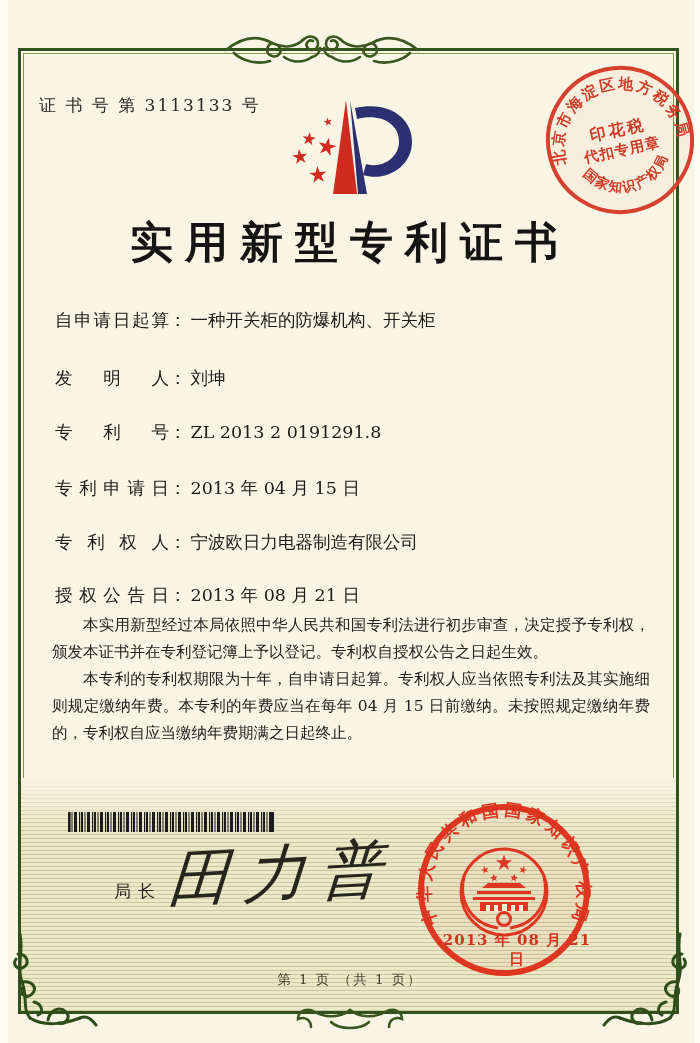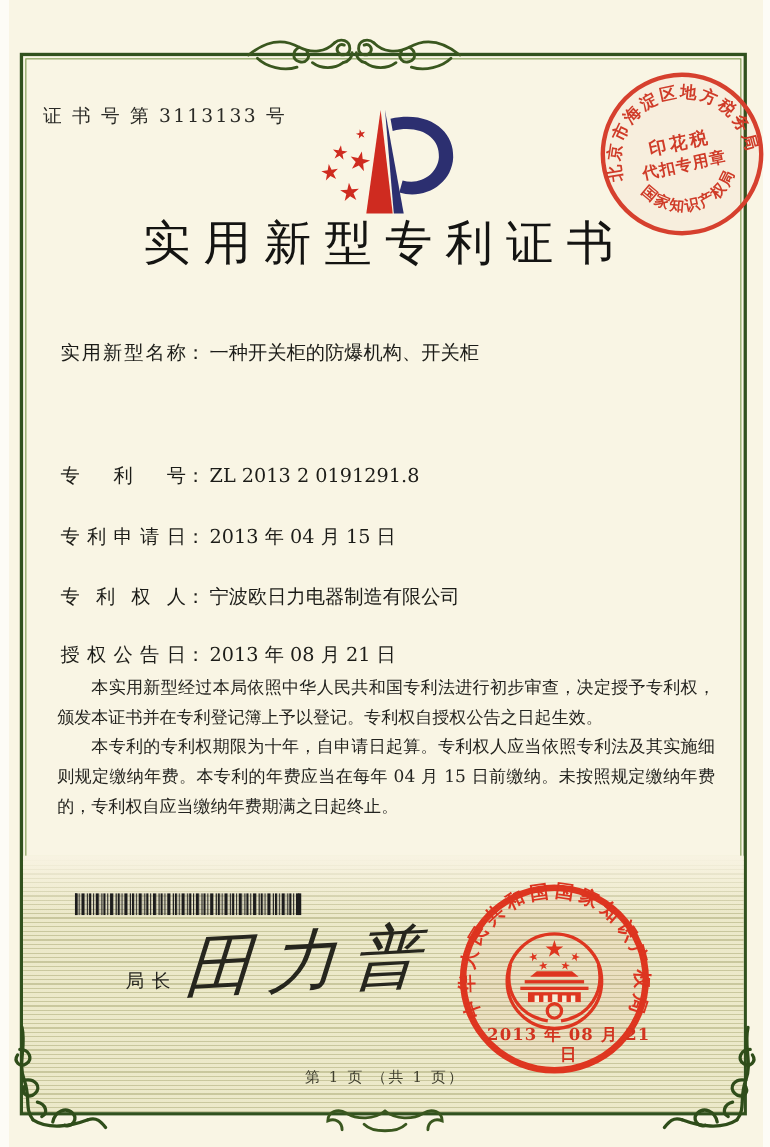--- a/index.html
+++ b/index.html
@@ -17,22 +17,22 @@
   .frame{position:absolute;left:18px;top:48px;width:661px;height:966px;
     border:3px solid #31511e;box-sizing:border-box;}
   .frame::after{content:"";position:absolute;inset:2px;border:1px solid #7d9a4e;}
   
   .wavezone{position:absolute;left:21px;top:778px;width:655px;height:233px;
     background:
       linear-gradient(to bottom, rgba(248,243,226,1) 0%, rgba(248,243,226,0) 22%),
       repeating-linear-gradient(to bottom, rgba(146,146,88,.38) 0 1px, rgba(240,237,210,.15) 1px 4px),
       #ebe8c8;}
   .certno{position:absolute;left:39px;top:94px;font-size:17px;color:#2a2a26;letter-spacing:2px;}
-  .title{position:absolute;left:0;right:0;top:192px;text-align:center;
-    font-size:43px;font-weight:normal;color:#141412;letter-spacing:12px;}
+  .title{position:absolute;left:0;right:0;top:214px;text-align:center;
+    font-size:43px;font-weight:bold;color:#141412;letter-spacing:12px;}
   .logo{position:absolute;left:279px;top:94px;}
   
   .frow{position:absolute;left:55px;font-size:17.5px;color:#1c1c18;white-space:nowrap;}
   .f-label{display:inline-block;width:114px;text-align:justify;text-align-last:justify;vertical-align:bottom;}
   .f-colon{margin-right:4px;}
   .paras{position:absolute;left:52px;top:612px;width:598px;font-size:15.5px;
     line-height:27px;color:#23231f;text-align:justify;}
   .paras p{margin:0;text-indent:2em;}
   .barcode{position:absolute;left:68px;top:812px;}
   .sig-role{position:absolute;left:114px;top:880px;font-size:17px;letter-spacing:7px;color:#23231d;text-align:center;}
@@ -128,21 +128,24 @@
       <textPath href="#taxTop" startOffset="50%" text-anchor="middle">北京市海淀区地方税务局</textPath>
     </text>
     <text x="79" y="74" font-size="16" fill="#cf3b28" font-weight="bold" text-anchor="middle" letter-spacing="3">印花税</text>
     <text x="79" y="94" font-size="14.5" fill="#cf3b28" font-weight="bold" text-anchor="middle" letter-spacing="1">代扣专用章</text>
     <text font-size="13.5" fill="#cf3b28" letter-spacing="1.5" font-weight="bold">
       <textPath href="#taxBot" startOffset="50%" text-anchor="middle">国家知识产权局</textPath>
     </text>
   </svg>
 
   <div class="frow" style="top:308px">
-    <span class="f-label">实用新型名称</span><span class="f-colon">：</span><span>一种开关柜的防爆机构、开关柜</span>
+    <span class="f-label">自申请日起算</span><span class="f-colon">：</span><span>一种开关柜的防爆机构、开关柜</span>
+  </div>
+  <div class="frow" style="top:366px">
+    <span class="f-label">发明人</span><span class="f-colon">：</span><span>刘坤</span>
   </div>
   <div class="frow" style="top:420px">
     <span class="f-label">专利号</span><span class="f-colon">：</span><span>ZL 2013 2 0191291.8</span>
   </div>
   <div class="frow" style="top:476px">
     <span class="f-label">专利申请日</span><span class="f-colon">：</span><span>2013 年 04 月 15 日</span>
   </div>
   <div class="frow" style="top:530px">
     <span class="f-label">专利权人</span><span class="f-colon">：</span><span>宁波欧日力电器制造有限公司</span>
   </div>

